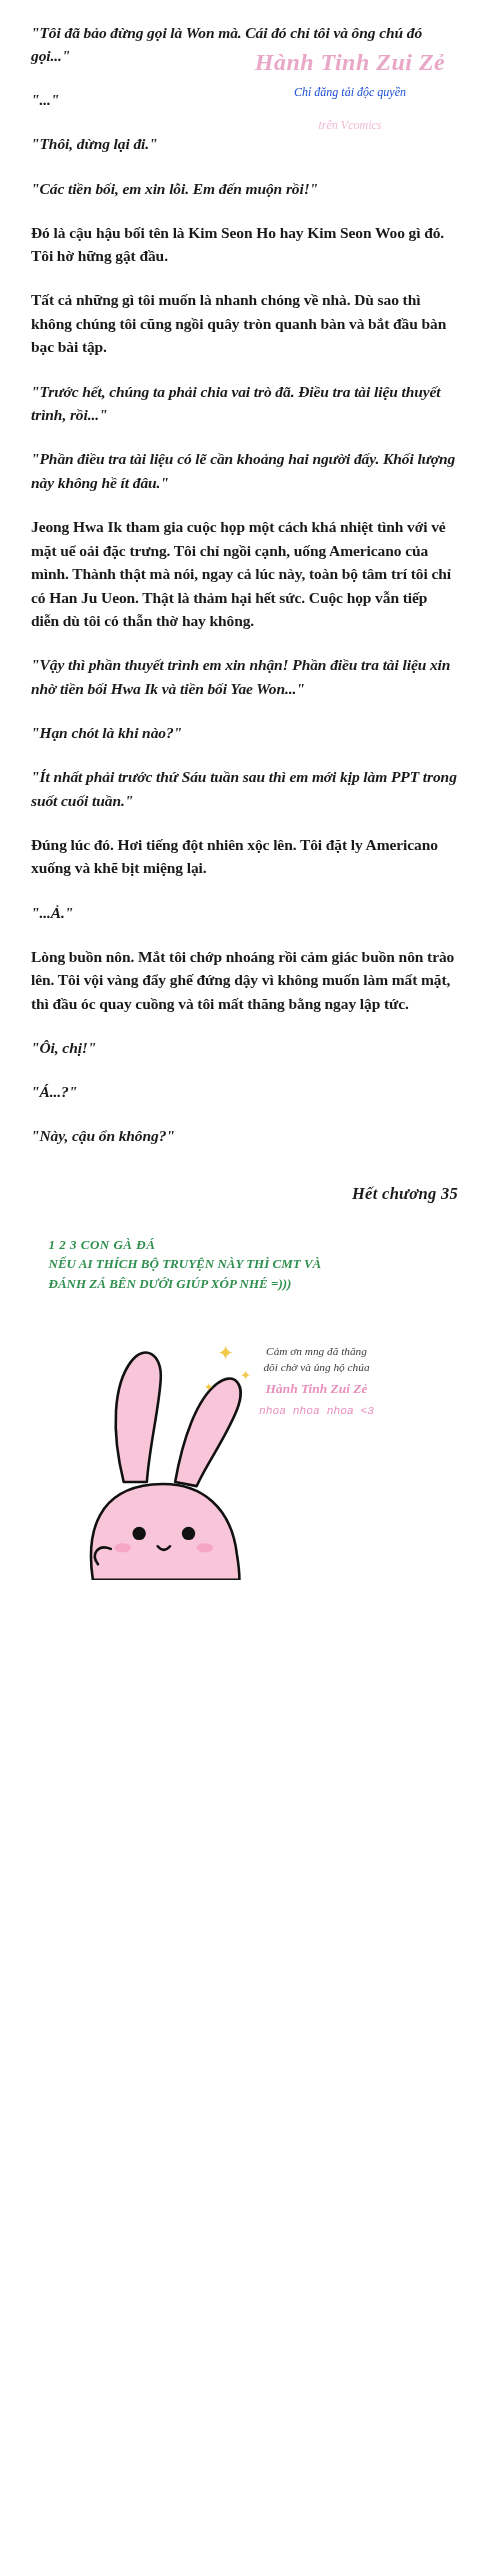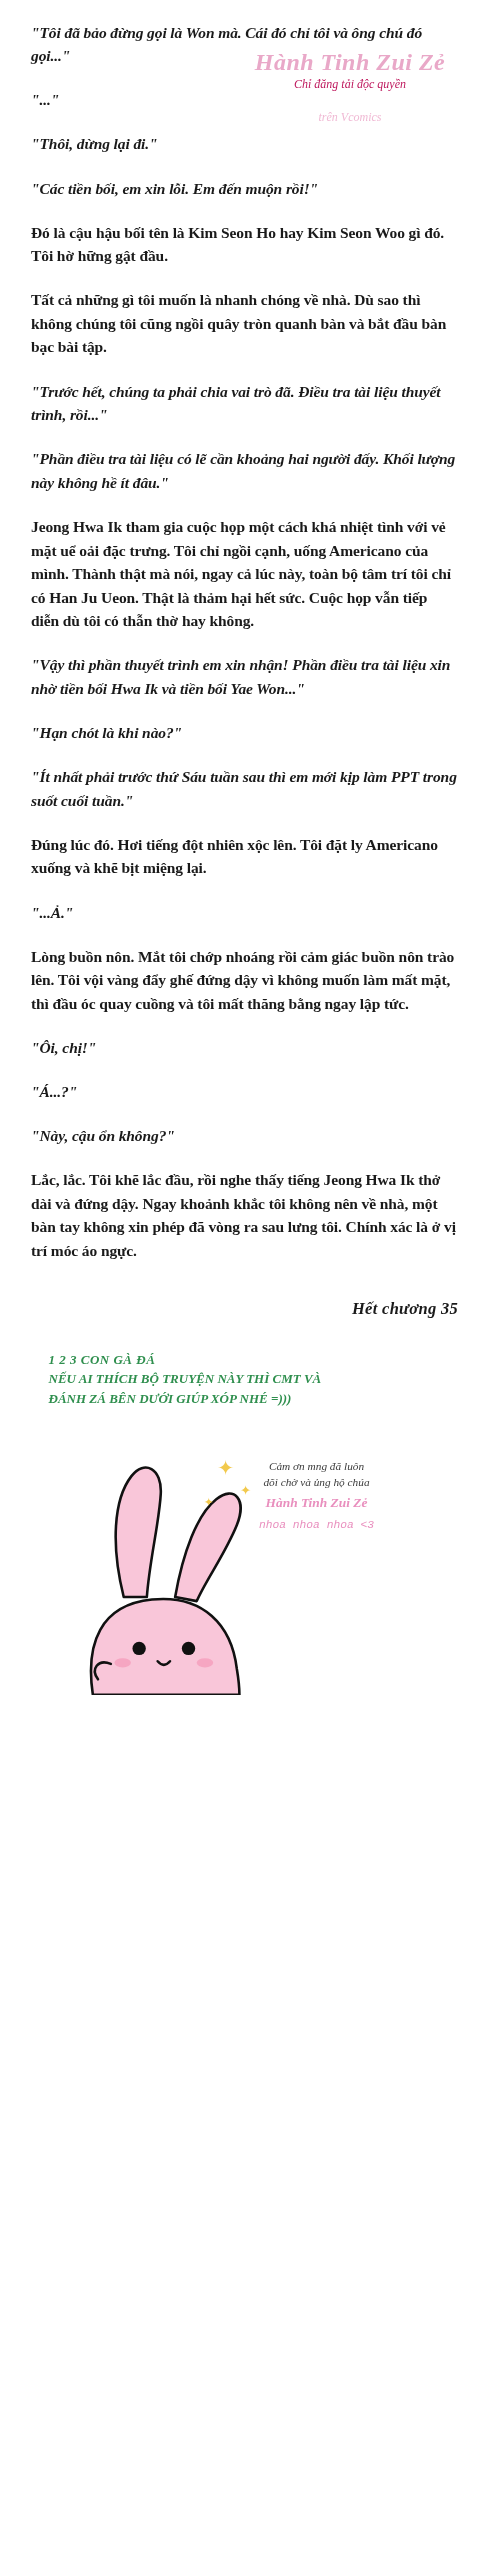--- a/index.html
+++ b/index.html
@@ -34,22 +34,22 @@
     font-weight: bold;
     font-size: 24px;
     color: #e9a8c8;
     letter-spacing: 0.5px;
     text-shadow: 0.5px 0.5px 0 #ffffff;
   }
   .wm-sub1 {
     font-family: "Liberation Serif", serif;
     font-style: italic;
     font-size: 12px;
-    color: #be185d;
-    margin-top: 1px;
+    color: #1d4ed8;
+    margin-top: 9px;
   }
   .wm-sub2 {
     font-family: "Liberation Serif", serif;
     font-style: italic;
     font-size: 12px;
     color: #f0b9d4;
     margin-top: 18px;
   }
   .body-text {
     position: relative;
@@ -159,21 +159,20 @@
     <p class="para">Jeong Hwa Ik tham gia cuộc họp một cách khá nhiệt tình với vẻ mặt uể oải đặc trưng. Tôi chỉ ngồi cạnh, uống Americano của mình. Thành thật mà nói, ngay cả lúc này, toàn bộ tâm trí tôi chỉ có Han Ju Ueon. Thật là thảm hại hết sức. Cuộc họp vẫn tiếp diễn dù tôi có thẫn thờ hay không.</p>
     <p class="para quote">"Vậy thì phần thuyết trình em xin nhận! Phần điều tra tài liệu xin nhờ tiền bối Hwa Ik và tiền bối Yae Won..."</p>
     <p class="para quote">"Hạn chót là khi nào?"</p>
     <p class="para quote">"Ít nhất phải trước thứ Sáu tuần sau thì em mới kịp làm PPT trong suốt cuối tuần."</p>
     <p class="para">Đúng lúc đó. Hơi tiếng đột nhiên xộc lên. Tôi đặt ly Americano xuống và khẽ bịt miệng lại.</p>
     <p class="para quote">"...Ả."</p>
     <p class="para">Lòng buồn nôn. Mắt tôi chớp nhoáng rồi cảm giác buồn nôn trào lên. Tôi vội vàng đẩy ghế đứng dậy vì không muốn làm mất mặt, thì đầu óc quay cuồng và tôi mất thăng bằng ngay lập tức.</p>
     <p class="para quote">"Ôi, chị!"</p>
     <p class="para quote">"Á...?"</p>
     <p class="para quote">"Này, cậu ổn không?"</p>
-    <p class="para">Lắc, lắc. Tôi khẽ lắc đầu, rồi nghe thấy tiếng Jeong Hwa Ik thở dài và đứng dậy. Ngay khoảnh khắc tôi không nên về nhà, một bàn tay không xin phép đã vòng ra sau lưng tôi. Chính xác là ở vị trí móc áo ngực.</p>
 
     <div class="chapter-end">Hết chương 35</div>
   </div>
 
   <div class="footer">
     <div class="footer-note">
       <div class="line1">1 2 3 CON GÀ ĐÁ</div>
       <div>NẾU AI THÍCH BỘ TRUYỆN NÀY THÌ CMT VÀ</div>
       <div>ĐÁNH ZÁ BÊN DƯỚI GIÚP XÓP NHÉ =)))</div>
     </div>
@@ -195,21 +194,21 @@
         <circle cx="246" cy="430" r="13" fill="#111"></circle>
 
         <ellipse cx="118" cy="458" rx="16" ry="9" fill="#f59ebc" opacity="0.8"></ellipse>
         <ellipse cx="278" cy="458" rx="16" ry="9" fill="#f59ebc" opacity="0.8"></ellipse>
 
         <path d="M186 455 q12 14 24 0" fill="none" stroke="#111" stroke-width="5" stroke-linecap="round"></path>
       </svg>
     </div>
 
     <div class="thanks-block">
-      <div class="thanks-line">Cảm ơn mng đã luôn</div>
+      <div class="thanks-line">Cảm ơn mng đã thăng</div>
       <div class="thanks-line">dõi chờ và ủng hộ chúa</div>
       <div class="thanks-brand">Hành Tinh Zui Zẻ</div>
       <div class="thanks-nhoa">nhoa nhoa nhoa &lt;3</div>
     </div>
   </div>
 
 </div>
 
 
 </body></html>

